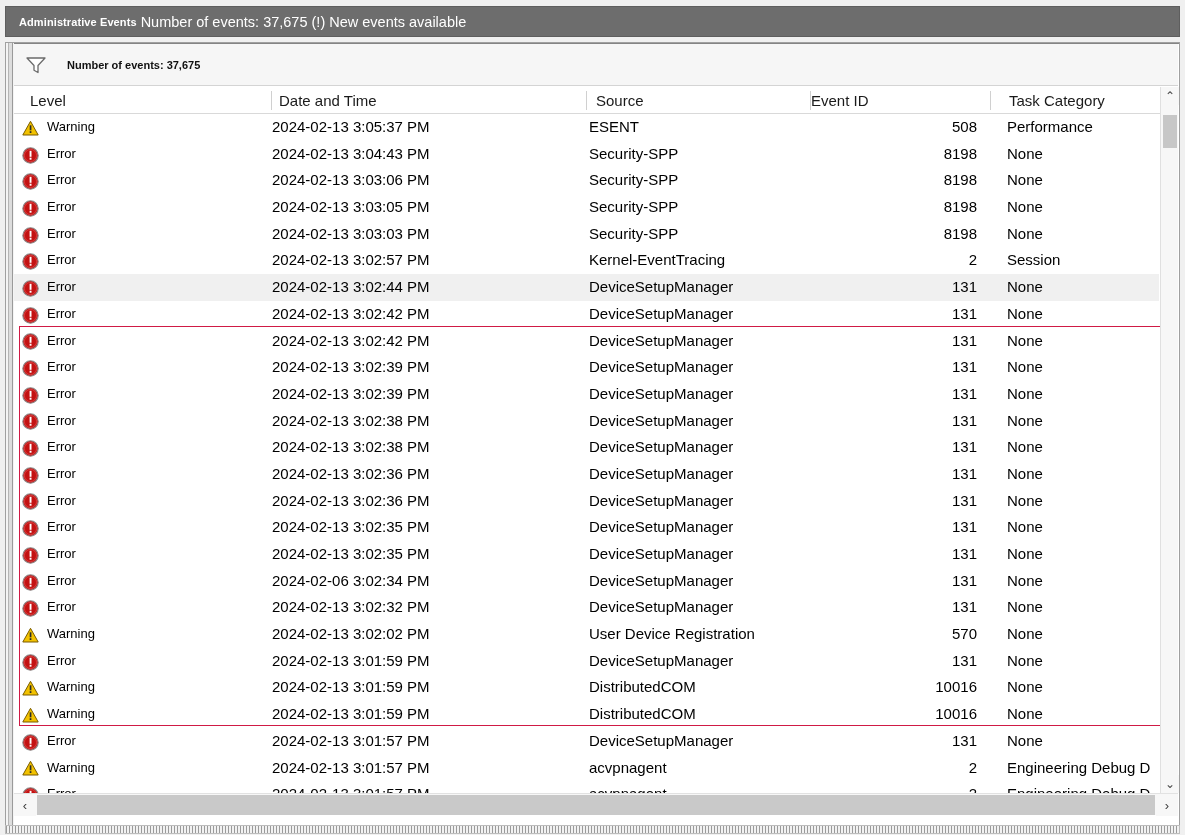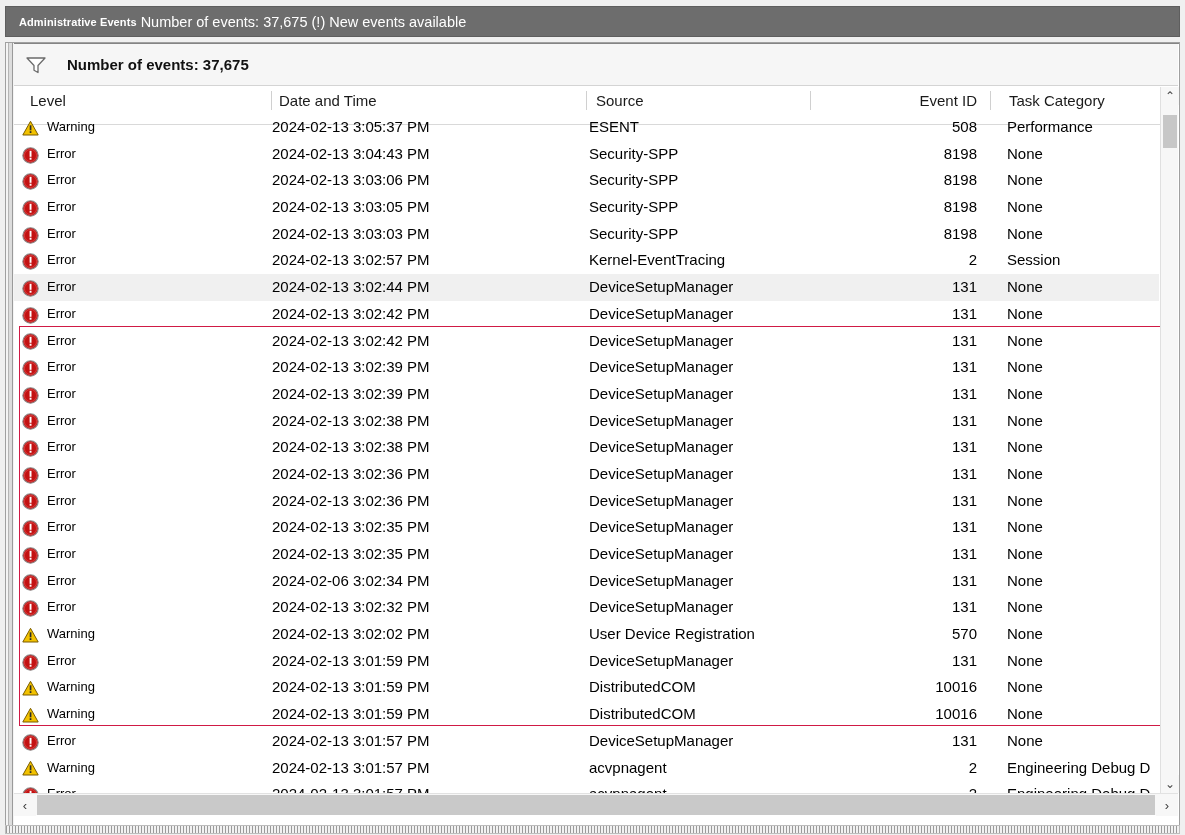--- a/index.html
+++ b/index.html
@@ -63,25 +63,25 @@
     position:absolute;left:8px;top:1px;right:1px;height:42px;
     background:#f6f6f6;
     border-bottom:1px solid #d4d4d4;
     display:flex;align-items:center;
     box-sizing:border-box;
   }
   #filterbar .funnel{
     width:26px;height:22px;margin-left:9px;margin-right:18px;
     display:flex;align-items:center;justify-content:center;
   }
-  #filterbar .f-label{font-size:15px;color:#111;font-weight:bold;}
+  #filterbar .f-label{font-size:11px;color:#111;font-weight:bold;}
 
   
   #headerrow{
-    position:absolute;left:8px;top:44px;right:1px;height:38px;
+    position:absolute;left:8px;top:44px;right:1px;height:27px;
     background:#ffffff;
     border-bottom:1px solid #d9d9d9;
     box-sizing:border-box;
   }
   .hcell{
     position:absolute;top:0;height:27px;line-height:27px;
     font-size:15px;color:#1a1a1a;
     box-sizing:border-box;
     white-space:nowrap;overflow:hidden;
   }
@@ -205,21 +205,21 @@
       <div class="hcell c-level" style="left:8px;width:250px;padding-left:8px;">
         <span>Level</span>
           <span class="hsep"></span>
       </div>
       <div class="hcell" style="left:258px;width:315px;padding-left:7px;">
         <span>Date and Time</span><span class="hsep"></span>
       </div>
       <div class="hcell" style="left:573px;width:224px;padding-left:9px;">
         <span>Source</span><span class="hsep"></span>
       </div>
-      <div class="hcell" style="left:797px;width:180px;text-align:right;padding-right:14px;">
+      <div class="hcell" style="left:797px;width:180px;text-align:left;padding-right:14px;">
         <span>Event ID</span><span class="hsep"></span>
       </div>
       <div class="hcell" style="left:993px;width:170px;padding-left:2px;">
         <span>Task Category</span>
       </div>
     </div>
 
     <div id="rows">
         <div class="row">
           <div class="cell c-level">

